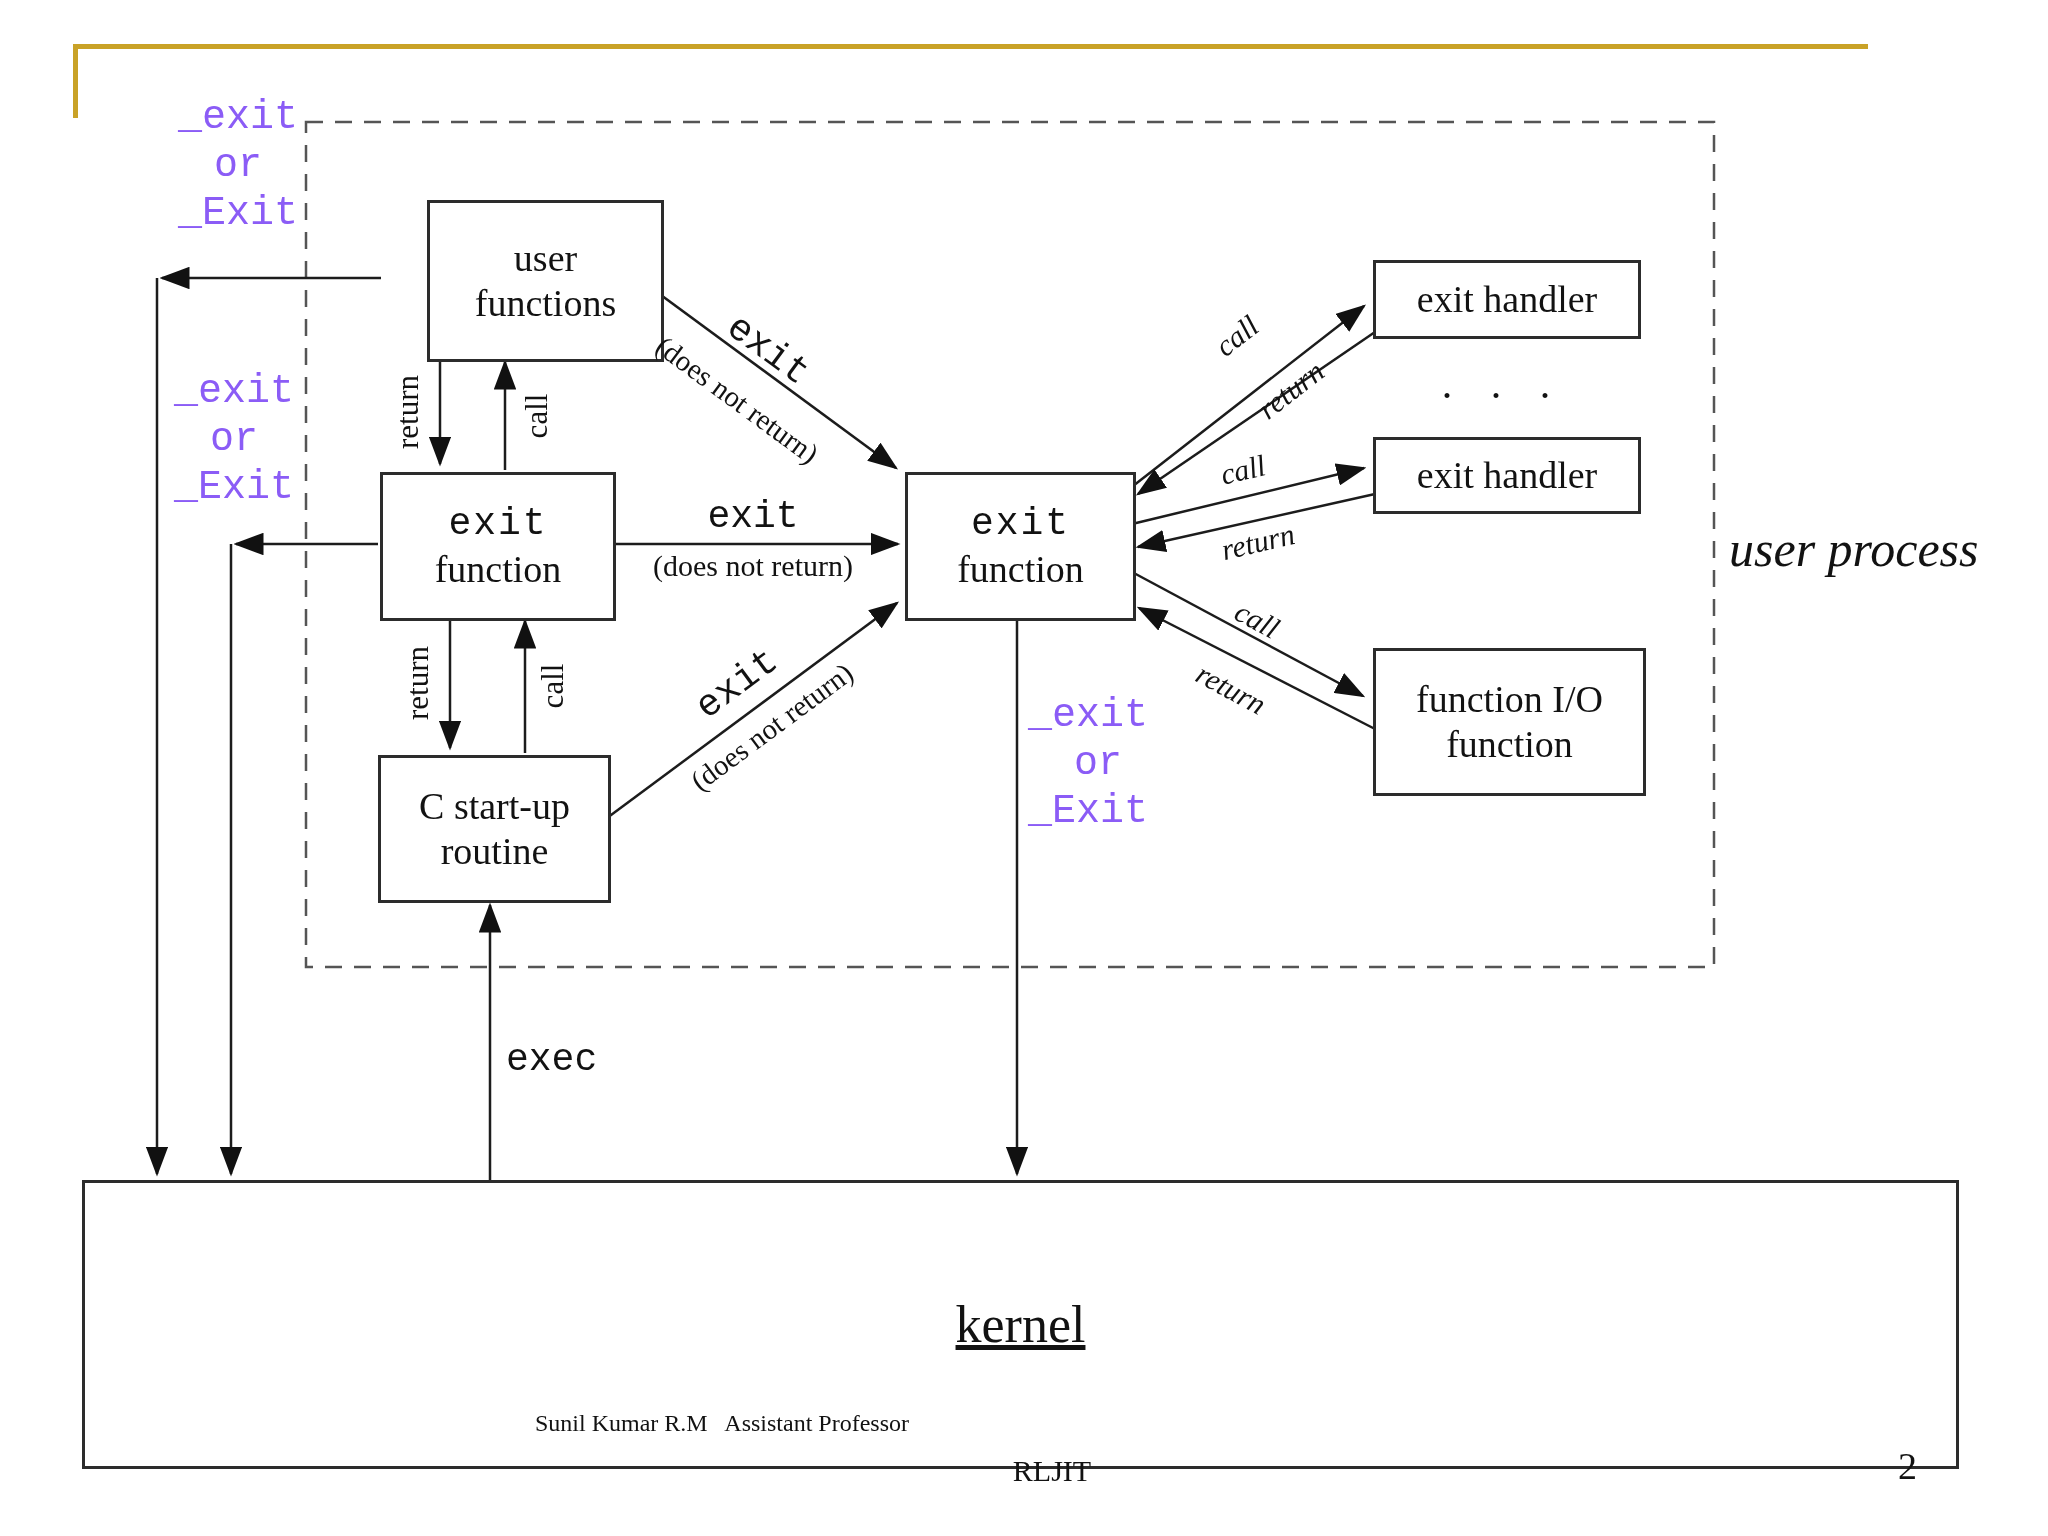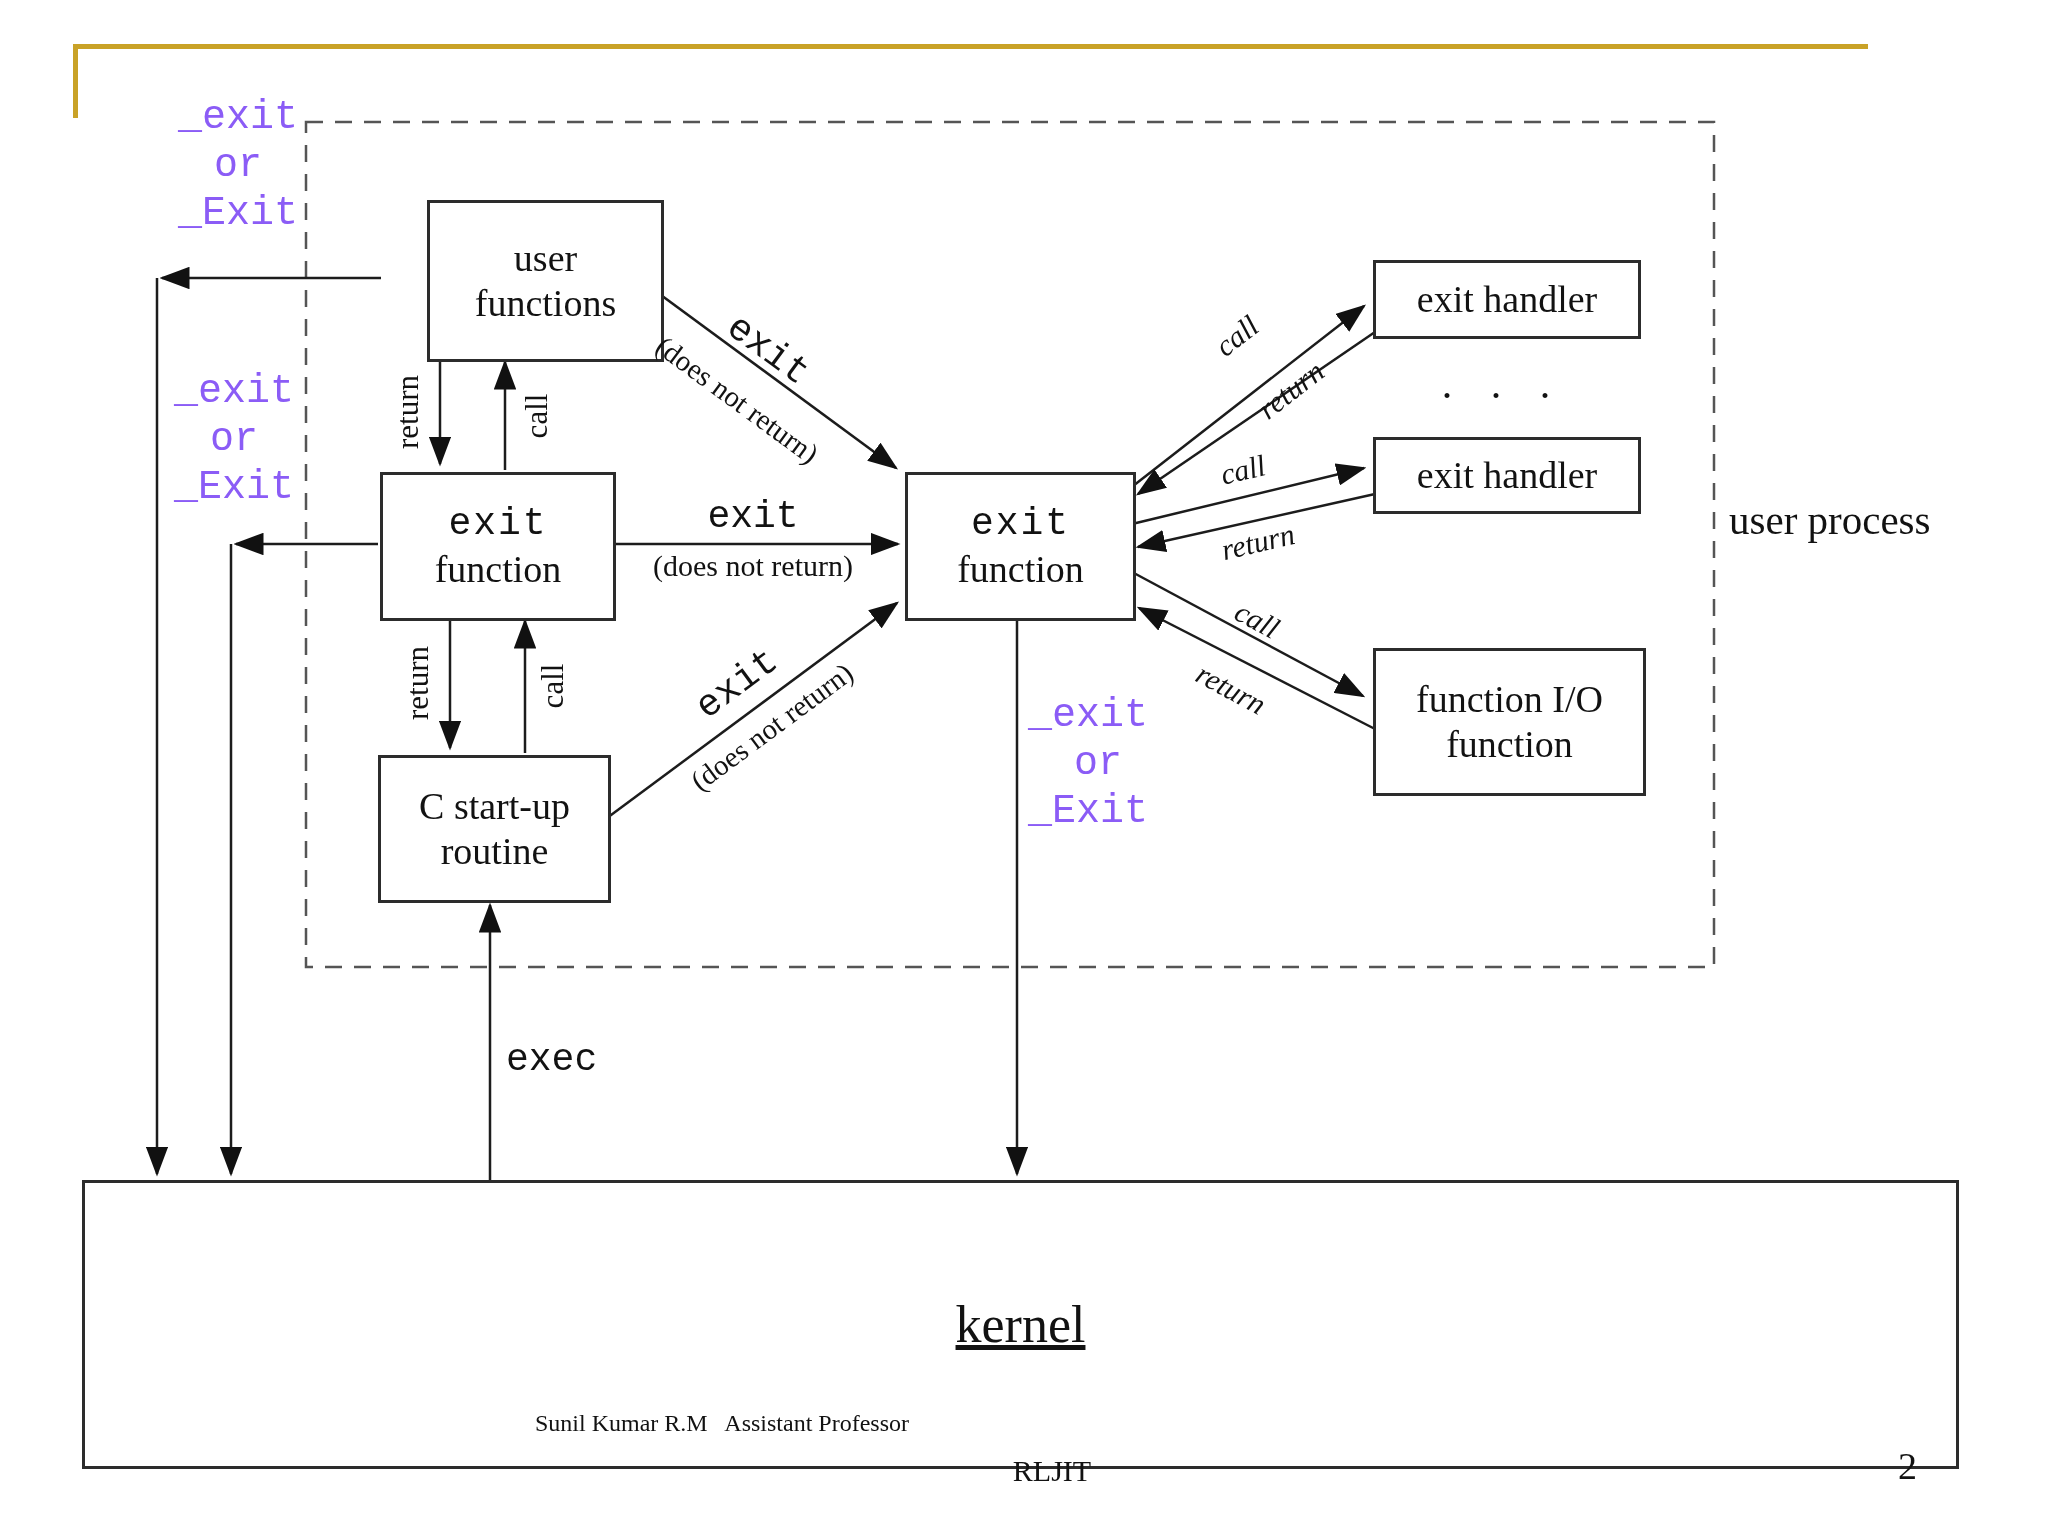--- a/index.html
+++ b/index.html
@@ -81,21 +81,21 @@
   <div class="box" style="left:1373px;top:648px;width:267px;height:142px;">
     <div class="serif-line">function I/O</div>
     <div class="serif-line">function</div>
   </div>
   <div class="box" style="left:82px;top:1180px;width:1871px;height:283px;">
     <div class="serif-line" style="font-size:52px;text-decoration:underline;">kernel</div>
   </div>
 
   <div class="lbl serif ctr" style="left:1503px;top:384px;font-size:42px;letter-spacing:14px;">. . .</div>
 
-  <div class="lbl serif" style="left:1729px;top:496px;font-size:41px;">user process</div>
+  <div class="lbl serif" style="left:1729px;top:520px;font-size:50px;font-style:italic;">user process</div>
 
   <div class="exit-block" style="left:110px;top:94px;width:256px;text-align:center;">
     <div>_exit</div>
     <div>or</div>
     <div>_Exit</div>
   </div>
   <div class="exit-block" style="left:106px;top:368px;width:256px;text-align:center;">
     <div>_exit</div>
     <div>or</div>
     <div>_Exit</div>

